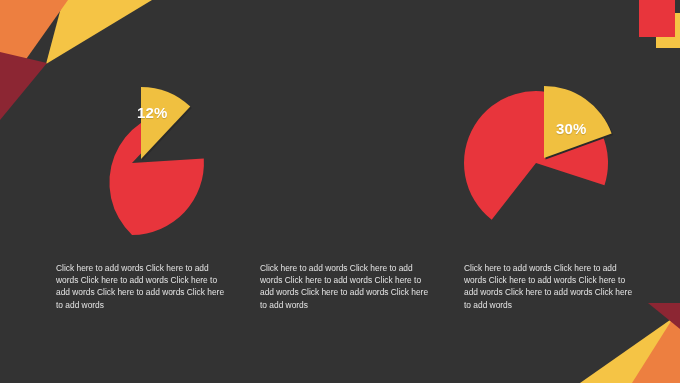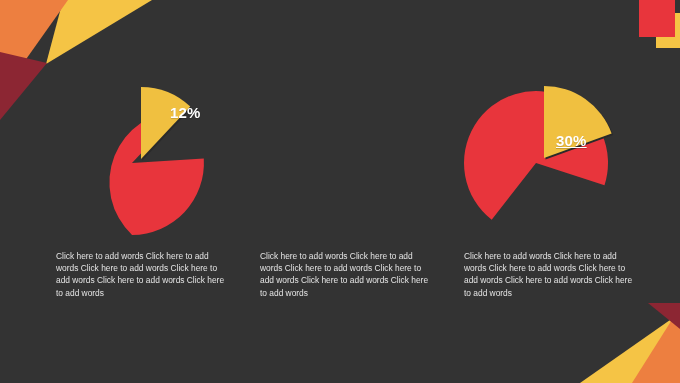--- a/index.html
+++ b/index.html
@@ -46,21 +46,21 @@
     font-weight: bold;
     letter-spacing: 0.2px;
     white-space: nowrap;
     text-shadow: 0 1px 1px rgba(0,0,0,0.18);
   }
 
   
   .captions-row {
     position: absolute;
     left: 0;
-    top: 250px;
+    top: 262px;
     width: 680px;
     height: 70px;
   }
   .caption {
     position: absolute;
     top: 0;
     width: 170px;
     color: #e4e4e4;
     font-size: 8.4px;
     line-height: 12.2px;
@@ -101,34 +101,34 @@
 
     <div class="chart-cell" style="left:50px;">
       <svg width="204" height="170" viewBox="0 0 204 170">
 
         <path d="M 82 85 L 82 13 A 72 72 0 0 0 131.27 137.41 A 72 72 0 0 0 131.27 32.59 L 82 85 Z" fill="#e8353c" transform="rotate(43.2 82 85)"></path>
 
         <path d="M 82 85 L 82 13 A 72 72 0 0 1 131.27 32.59 L 82 85 Z" fill="#2a2a2a" transform="translate(9,-4) translate(1.4,1.4)"></path>
 
         <path d="M 82 85 L 82 13 A 72 72 0 0 1 131.27 32.59 L 82 85 Z" fill="#f0c040" transform="translate(9,-4)"></path>
       </svg>
-      <div class="pct-label" style="left:108px; top:26px;padding-left:12px;">12%</div>
+      <div class="pct-label" style="left:75px; top:26px;padding-left:12px;">12%</div>
     </div>
 
 
     <div class="chart-cell" style="left:458px;">
       <svg width="204" height="170" viewBox="0 0 204 170">
 
         <path d="M 78 85 L 78 13 A 72 72 0 1 0 145.64 109.62 L 78 85 Z" fill="#e8353c" transform="rotate(108 78 85)"></path>
 
         <path d="M 78 85 L 78 13 A 72 72 0 0 1 145.64 60.38 L 78 85 Z" fill="#2a2a2a" transform="translate(8,-5) translate(1.5,1.5)"></path>
 
         <path d="M 78 85 L 78 13 A 72 72 0 0 1 145.64 60.38 L 78 85 Z" fill="#f0c040" transform="translate(8,-5)"></path>
       </svg>
-      <div class="pct-label" style="left:98px; top:54px;text-decoration:underline;">30%</div>
+      <div class="pct-label" style="left:98px; top:42px;">30%</div>
     </div>
 
   </div>
 
   <div class="captions-row">
     <div class="caption" style="left:56px;">Click here to add words Click here to add words Click here to add words Click here to add words Click here to add words Click here to add words</div>
     <div class="caption" style="left:260px;">Click here to add words Click here to add words Click here to add words Click here to add words Click here to add words Click here to add words</div>
     <div class="caption" style="left:464px;">Click here to add words Click here to add words Click here to add words Click here to add words Click here to add words Click here to add words</div>
   </div>
 

